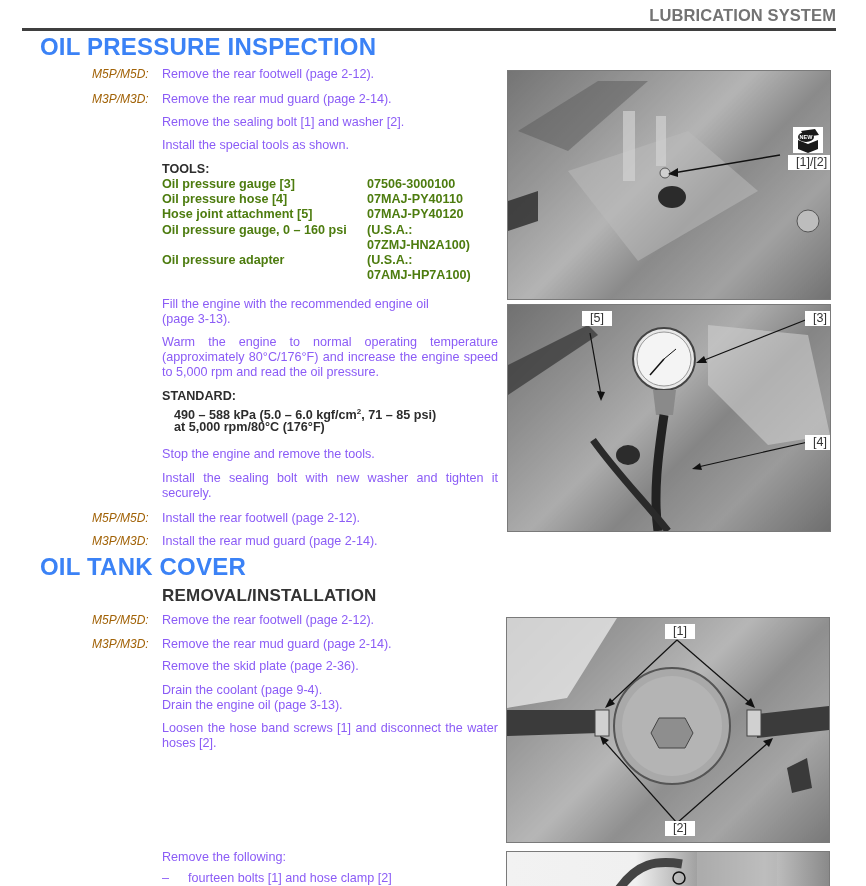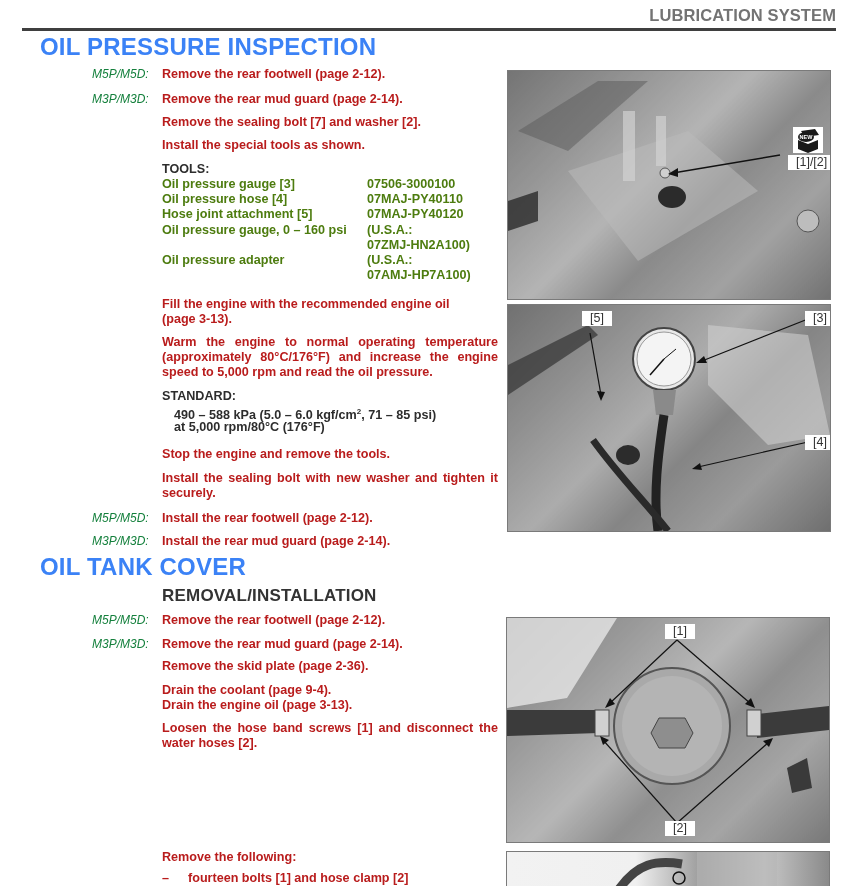--- a/index.html
+++ b/index.html
@@ -9,24 +9,24 @@
   }
   .abs { position: absolute; }
   .section-header {
     right: 30px; top: 6px; font-size: 16.5px; font-weight: bold; color: #737373;
     letter-spacing: 0.1px;
   }
   .rule { left: 22px; top: 28px; width: 814px; height: 3px; background: #3f3f3f; }
   .h1 { font-size: 24px; font-weight: bold; color: #3b82f6; letter-spacing: 0.2px; }
   .h2 { font-size: 17px; font-weight: bold; color: #333; letter-spacing: 0.2px; }
   .model {
-    font-style: italic; font-size: 12px; color: #15803d; width: 64px;
+    font-style: italic; font-size: 12px; color: #a16207; width: 64px;
     text-align: left;
   }
-  .txt { font-size: 12.6px; color: #b91c1c; line-height: 15px; font-weight: bold; }
+  .txt { font-size: 12.6px; color: #8b5cf6; line-height: 15px; }
   .just { text-align: justify; text-align-last: left; }
   .bold { font-weight: bold; color: #2d2d2d; font-size: 12.6px; line-height: 15px; }
   .tools { left: 162px; top: 163px; width: 340px; }
   .tools table { border-collapse: collapse; }
   .tools td { padding: 0; vertical-align: top; font-weight: bold; font-size: 12.6px; line-height: 15.2px; color: #4d7c0f; }
   .tools td.name { width: 205px; }
   .photo {
     border: 1px solid #7a7a7a; overflow: hidden;
     background: linear-gradient(135deg, #6d6d6d 0%, #9a9a9a 25%, #c2c2c2 45%, #8a8a8a 60%, #a9a9a9 78%, #6a6a6a 100%);
   }
@@ -46,21 +46,21 @@
 <div class="abs rule"></div>
 
 <div class="abs h1" style="left:40px; top:33px;">OIL PRESSURE INSPECTION</div>
 
 <div class="abs model" style="left:92px; top:67px;">M5P/M5D:</div>
 <div class="abs txt" style="left:162px; top:67px;">Remove the rear footwell (page 2-12).</div>
 
 <div class="abs model" style="left:92px; top:92px;">M3P/M3D:</div>
 <div class="abs txt" style="left:162px; top:92px;">Remove the rear mud guard (page 2-14).</div>
 
-<div class="abs txt" style="left:162px; top:115px;">Remove the sealing bolt [7] and washer [2].</div>
+<div class="abs txt" style="left:162px; top:115px;">Remove the sealing bolt [1] and washer [2].</div>
 <div class="abs txt" style="left:162px; top:138px;">Install the special tools as shown.</div>
 
 <div class="abs bold" style="left:162px; top:162px;">TOOLS:</div>
 <div class="abs tools" style="top:177px;">
   <table>
     <tbody>
         <tr>
       <td class="name">Oil pressure gauge [3]</td>
       <td>07506-3000100</td>
     </tr>

